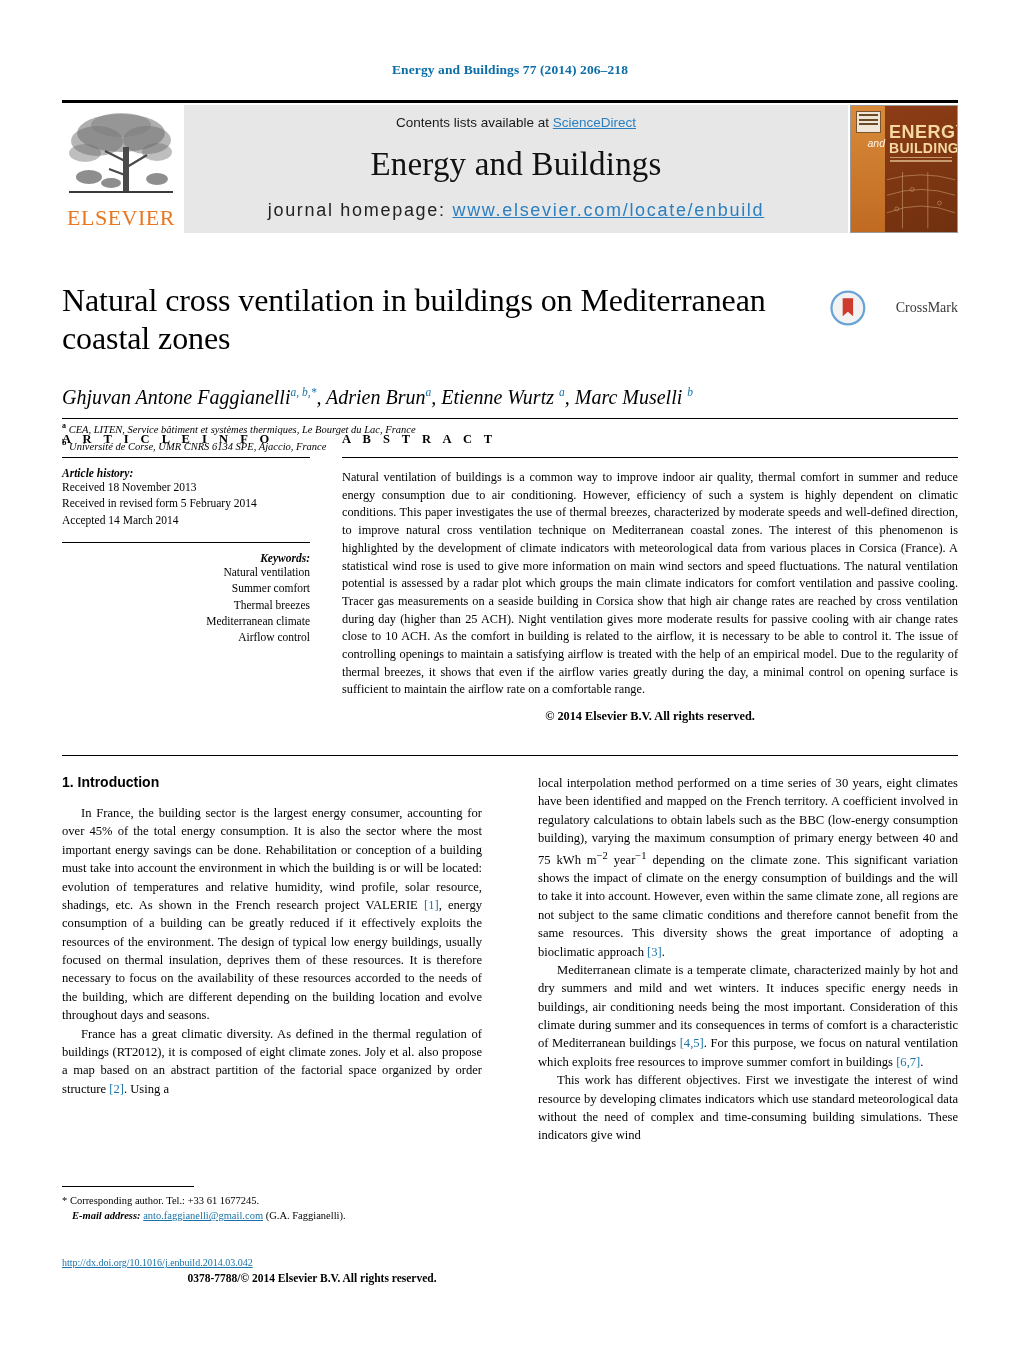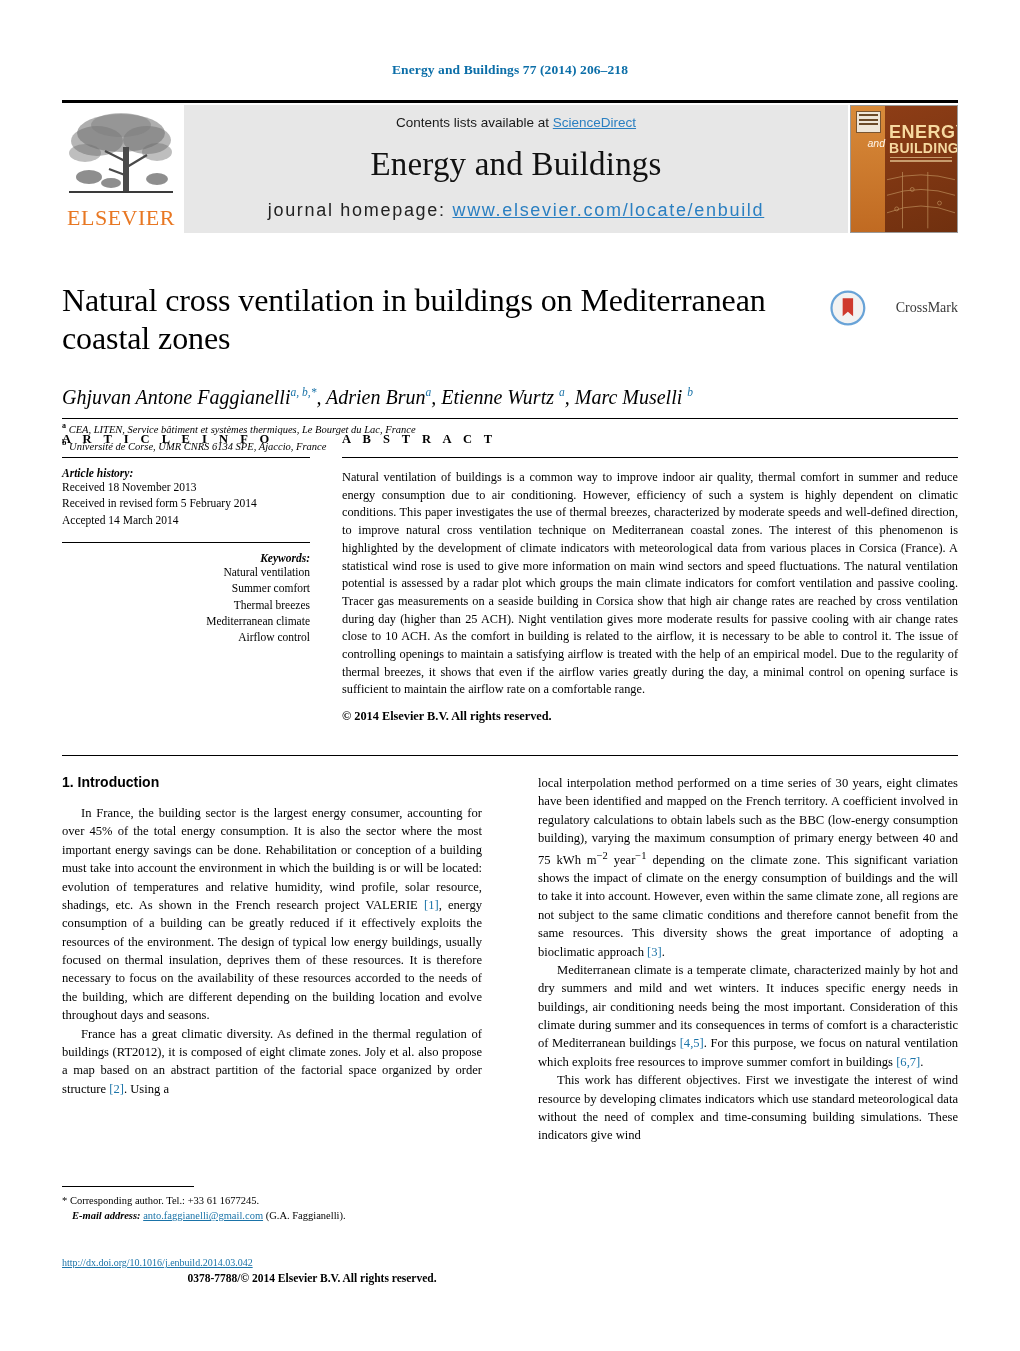--- a/index.html
+++ b/index.html
@@ -212,21 +212,21 @@
   }
   .info-line { font-size: 11.5px; line-height: 1.42; }
   .kw-block { margin-top: 14px; text-align: right; }
   .abstract-text {
     font-size: 12.3px;
     line-height: 1.44;
     text-align: justify;
     margin-top: 11px;
   }
   .copyright-line {
-    margin-top: 10px; text-align: left; font-size: 12.3px; font-weight: bold;
+    margin-top: 10px; text-align: center; font-size: 12.3px; font-weight: bold;
   }
   .rule-bottom {
     position: absolute; left: 62px; top: 755px; width: 896px;
     height: 1px; background: #000;
   }
 
   
   .body-cols {
     position: absolute;
     left: 62px;

